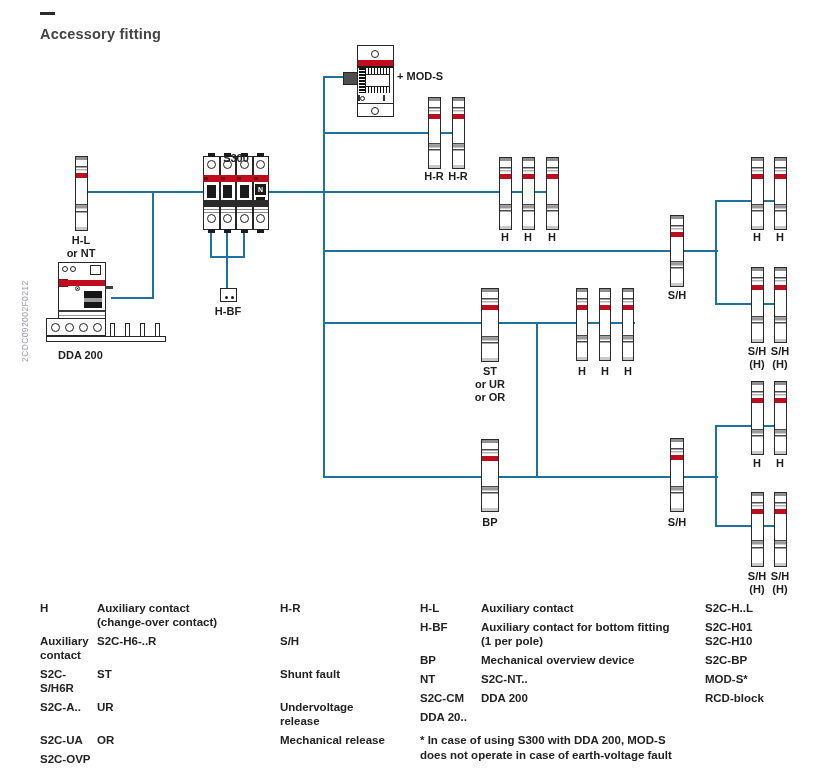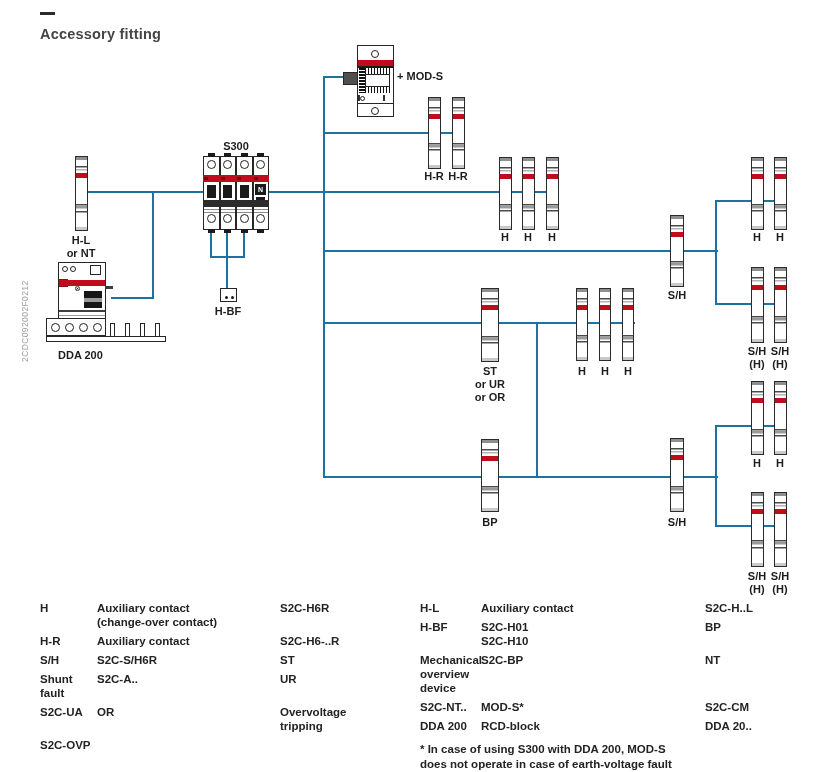--- a/index.html
+++ b/index.html
@@ -247,21 +247,21 @@
   <div class="prong" style="left:140px"></div>
   <div class="prong" style="left:155px"></div>
 
   <div id="hbf">
     <i class="d" style="left:3.5px"></i>
       <i class="d" style="left:9.5px"></i>
   </div>
 
   <div class="dlabel" style="left:59px;top:234px">H-L
 or NT</div>
-  <div class="dlabel" style="left:214px;top:140px">S300</div>
+  <div class="dlabel" style="left:214px;top:152px">S300</div>
   <div class="dlabel left" style="left:397px;top:70px">+ MOD-S</div>
   <div class="dlabel" style="left:412px;top:170px">H-R</div>
   <div class="dlabel" style="left:436px;top:170px">H-R</div>
   <div class="dlabel" style="left:483px;top:231px">H</div>
   <div class="dlabel" style="left:506px;top:231px">H</div>
   <div class="dlabel" style="left:530px;top:231px">H</div>
   <div class="dlabel" style="left:735px;top:231px">H</div>
   <div class="dlabel" style="left:758px;top:231px">H</div>
   <div class="dlabel" style="left:655px;top:289px">S/H</div>
   <div class="dlabel" style="left:735px;top:345px">S/H
@@ -283,42 +283,44 @@
   <div class="dlabel" style="left:758px;top:570px">S/H
 (H)</div>
   <div class="dlabel" style="left:206px;top:305px">H-BF</div>
   <div class="dlabel left" style="left:58px;top:349px">DDA 200</div>
 
   <div id="legend-left" class="lgwrap" style="left:40px">
     <div class="legend">
         <div class="lg-term">H</div>
         <div class="lg-desc">Auxiliary contact
 (change-over contact)</div>
-        <div class="lg-code">S2C-H6R</div>
         <div class="lg-term">H-R</div>
         <div class="lg-desc">Auxiliary contact</div>
         <div class="lg-code">S2C-H6-..R</div>
         <div class="lg-term">S/H</div>
         <div class="lg-code">S2C-S/H6R</div>
         <div class="lg-term">ST</div>
         <div class="lg-desc">Shunt fault</div>
         <div class="lg-code">S2C-A..</div>
         <div class="lg-term">UR</div>
+        <div class="lg-desc">Undervoltage release</div>
         <div class="lg-code">S2C-UA</div>
         <div class="lg-term">OR</div>
-        <div class="lg-desc">Overvoltage tripping</div>
+        <div class="lg-desc">Mechanical release</div>
         <div class="lg-code">S2C-OVP</div>
       </div>
   </div>
   <div id="legend-right" class="lgwrap" style="left:420px">
     <div class="legend">
         <div class="lg-term">H-L</div>
         <div class="lg-desc">Auxiliary contact</div>
         <div class="lg-code">S2C-H..L</div>
         <div class="lg-term">H-BF</div>
+        <div class="lg-desc">Auxiliary contact for bottom fitting
+(1 per pole)</div>
         <div class="lg-code">S2C-H01
 S2C-H10</div>
         <div class="lg-term">BP</div>
         <div class="lg-desc">Mechanical overview device</div>
         <div class="lg-code">S2C-BP</div>
         <div class="lg-term">NT</div>
         <div class="lg-code">S2C-NT..</div>
         <div class="lg-term">MOD-S*</div>
         <div class="lg-code">S2C-CM</div>
         <div class="lg-term">DDA 200</div>

